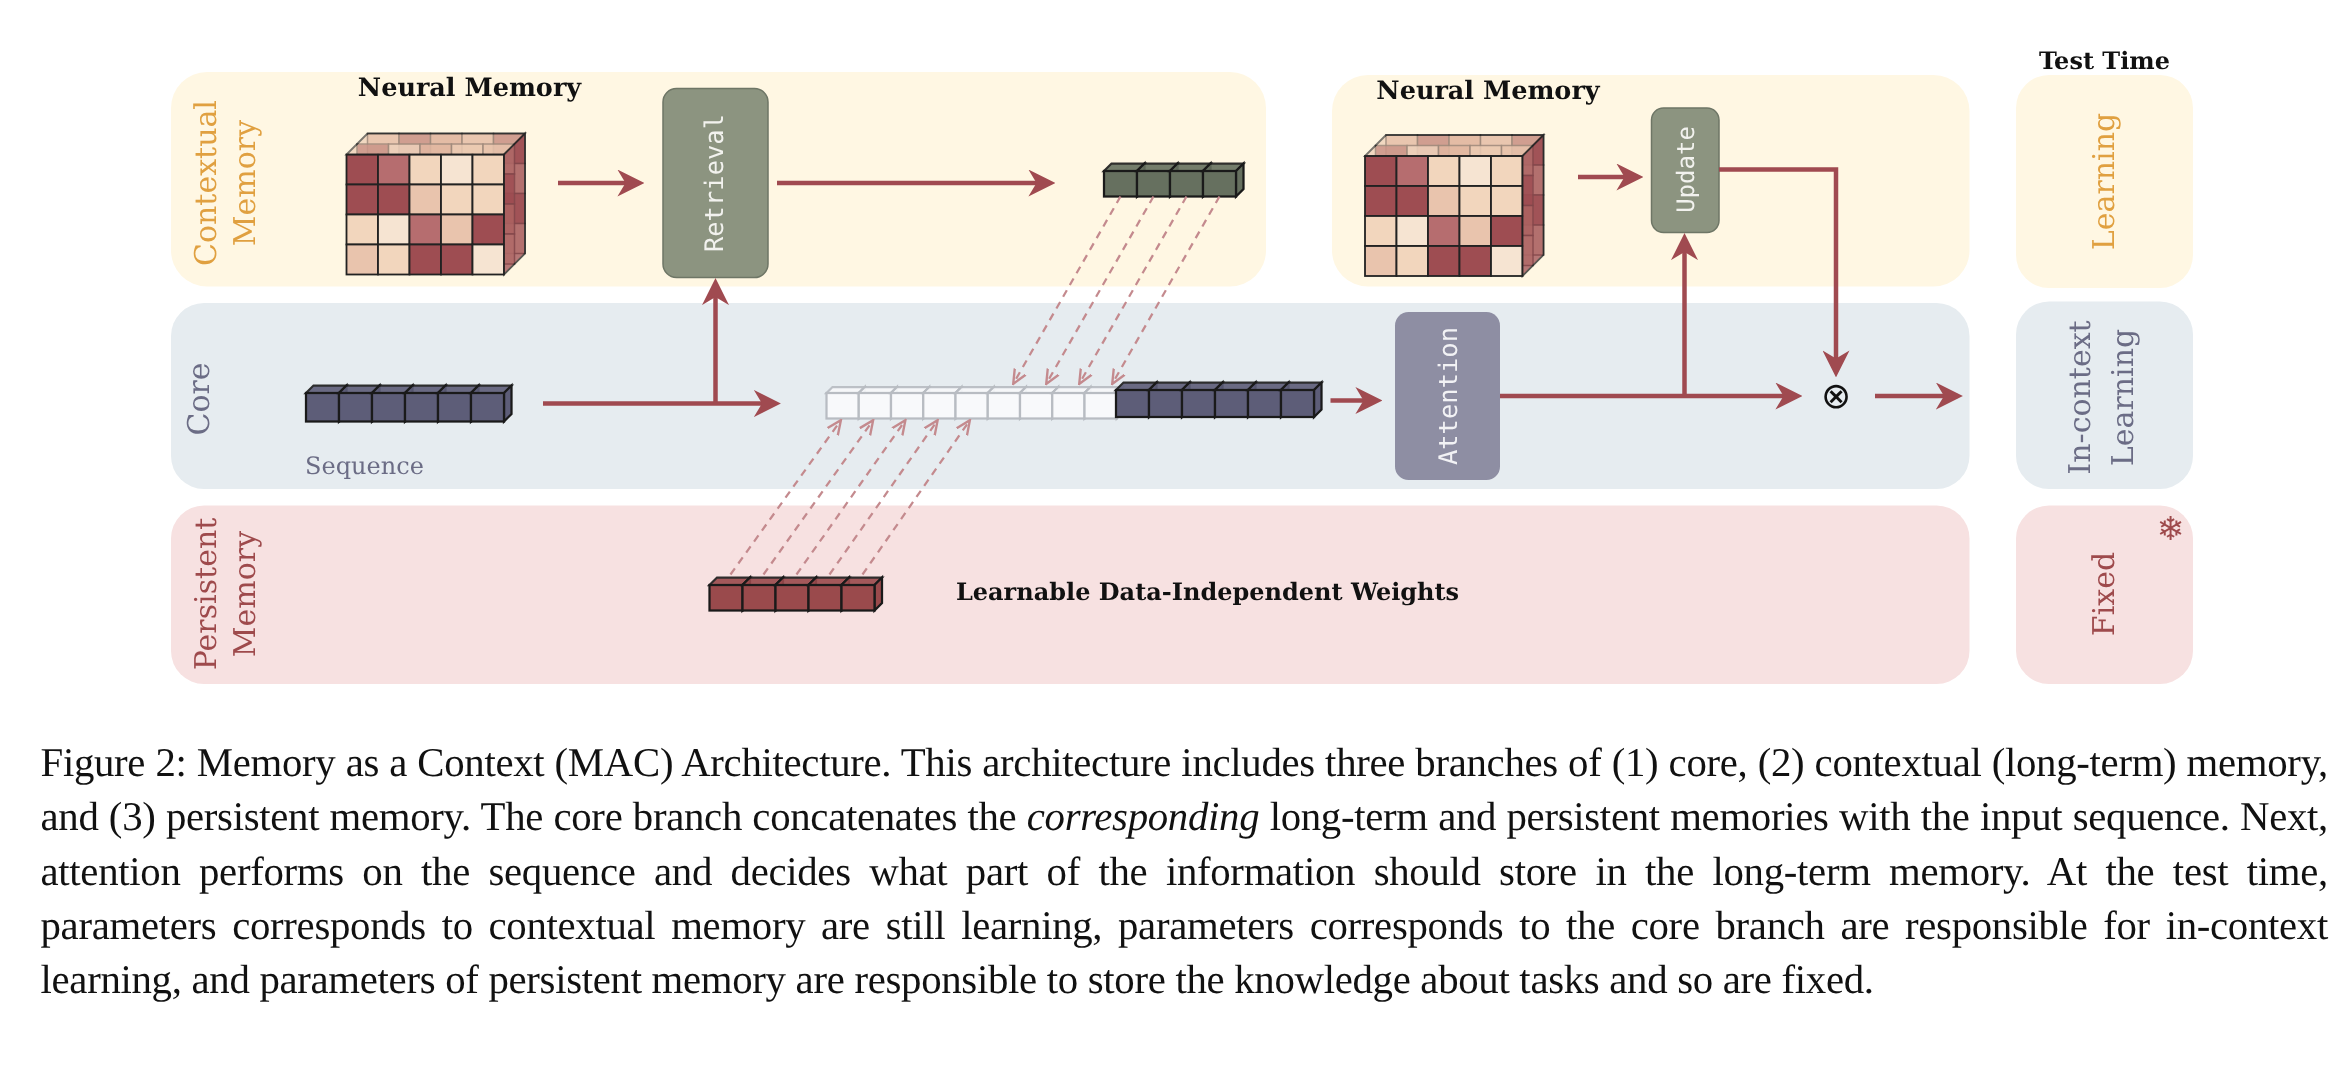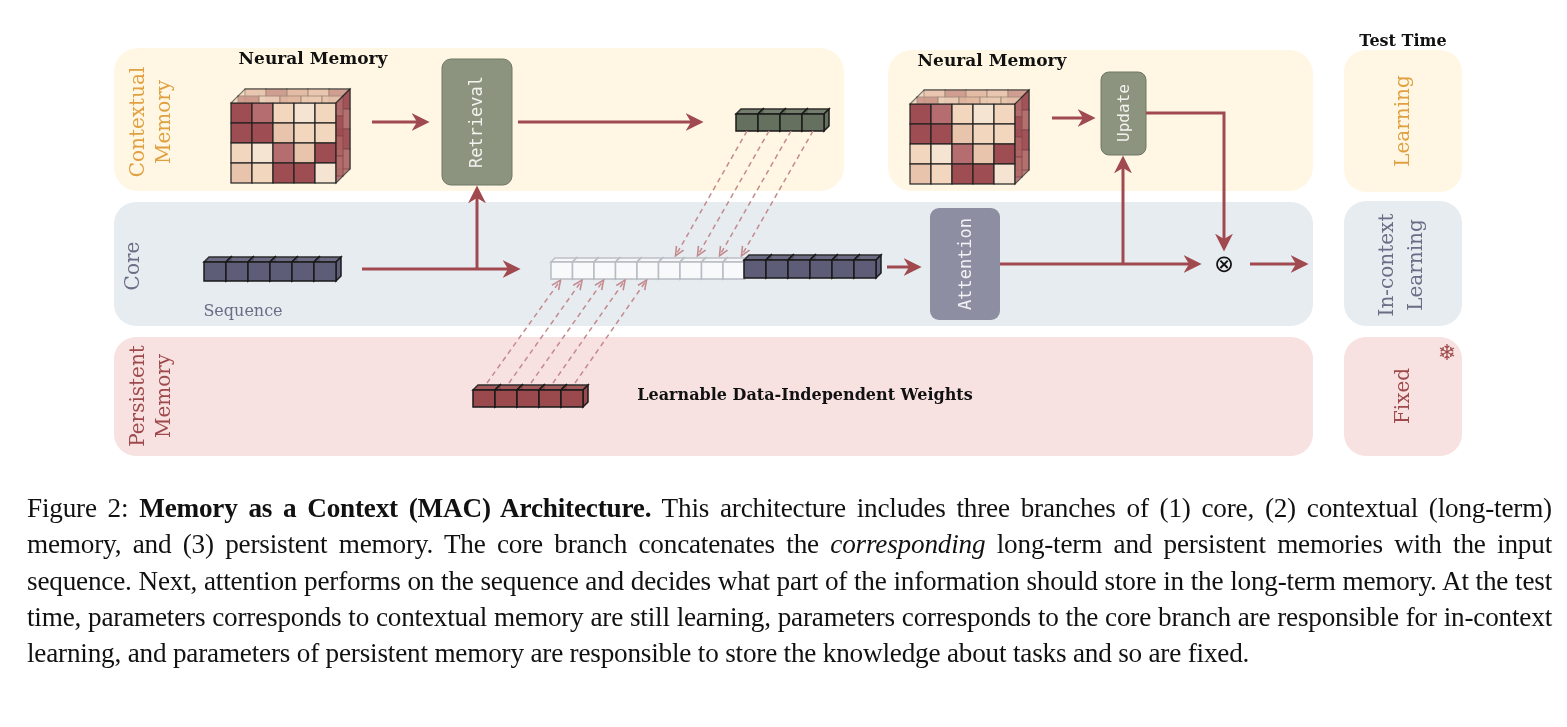--- a/index.html
+++ b/index.html
@@ -4,21 +4,21 @@
 <style>
   html, body { margin: 0; padding: 0; background: #ffffff; }
   body { width: 1567px; height: 727px; position: relative; overflow: hidden; }
   .diagram { position: absolute; left: 0; top: 0; width: 1567px; height: 470px; text-align: right; }
   .diagram svg { position: absolute; left: 0; top: 0; }
   .caption {
     position: absolute; left: 27px; top: 490px; width: 1525px;
     font-family: "Liberation Serif", serif; font-size: 27.2px; line-height: 36.3px;
     color: #111; text-align: justify; letter-spacing: -0.2px;
   }
-  .caption b { font-weight: bold; }
+  .caption b { font-weight: normal; }
   .caption i { }
 </style>
 </head>
 <body>
 
 <div class="diagram">
 <svg width="1567" height="470" viewBox="0 0 1567 470" xmlns="http://www.w3.org/2000/svg">
   <defs>
     <marker id="arr" viewBox="0 0 10 10" refX="8" refY="5" markerWidth="6" markerHeight="6" orient="auto-start-reverse">
       <path d="M0,0 L10,5 L0,10 L3,5 z" fill="#a04a50"></path>

